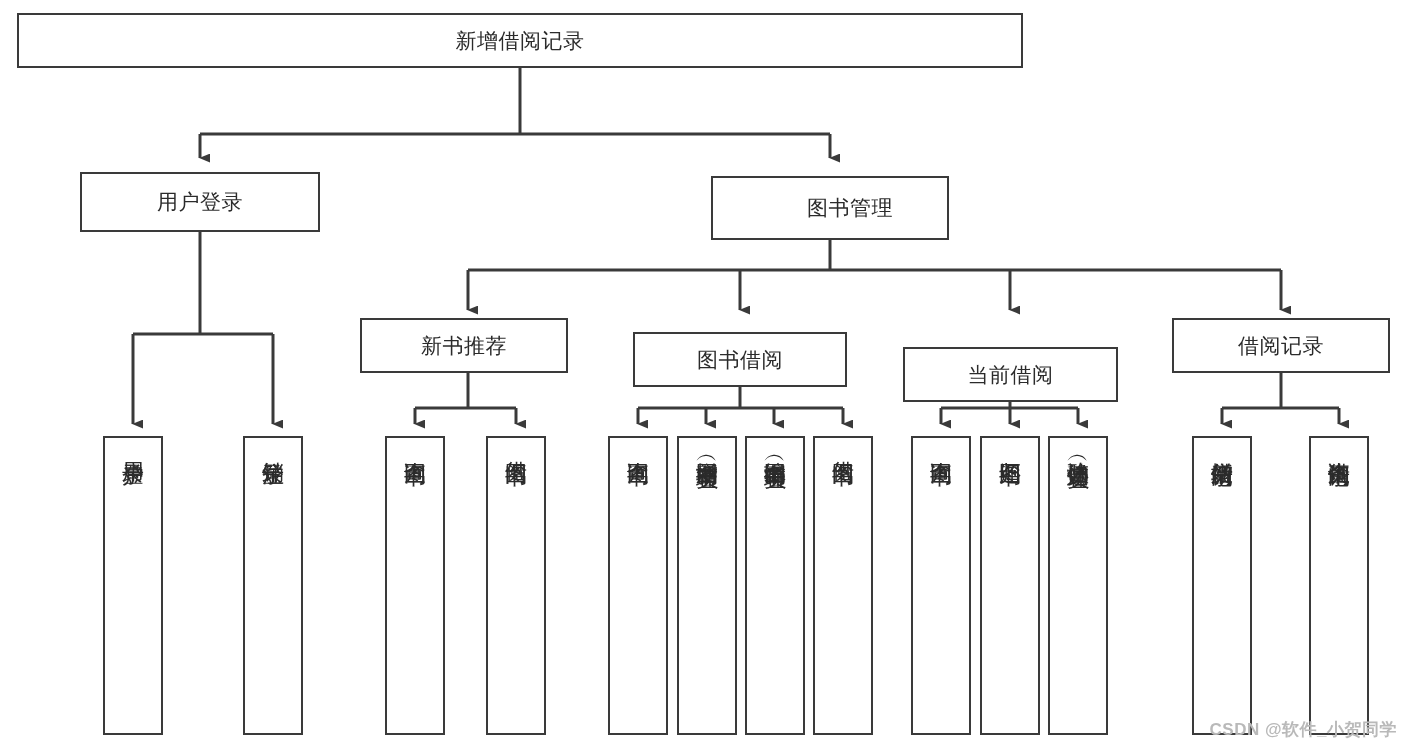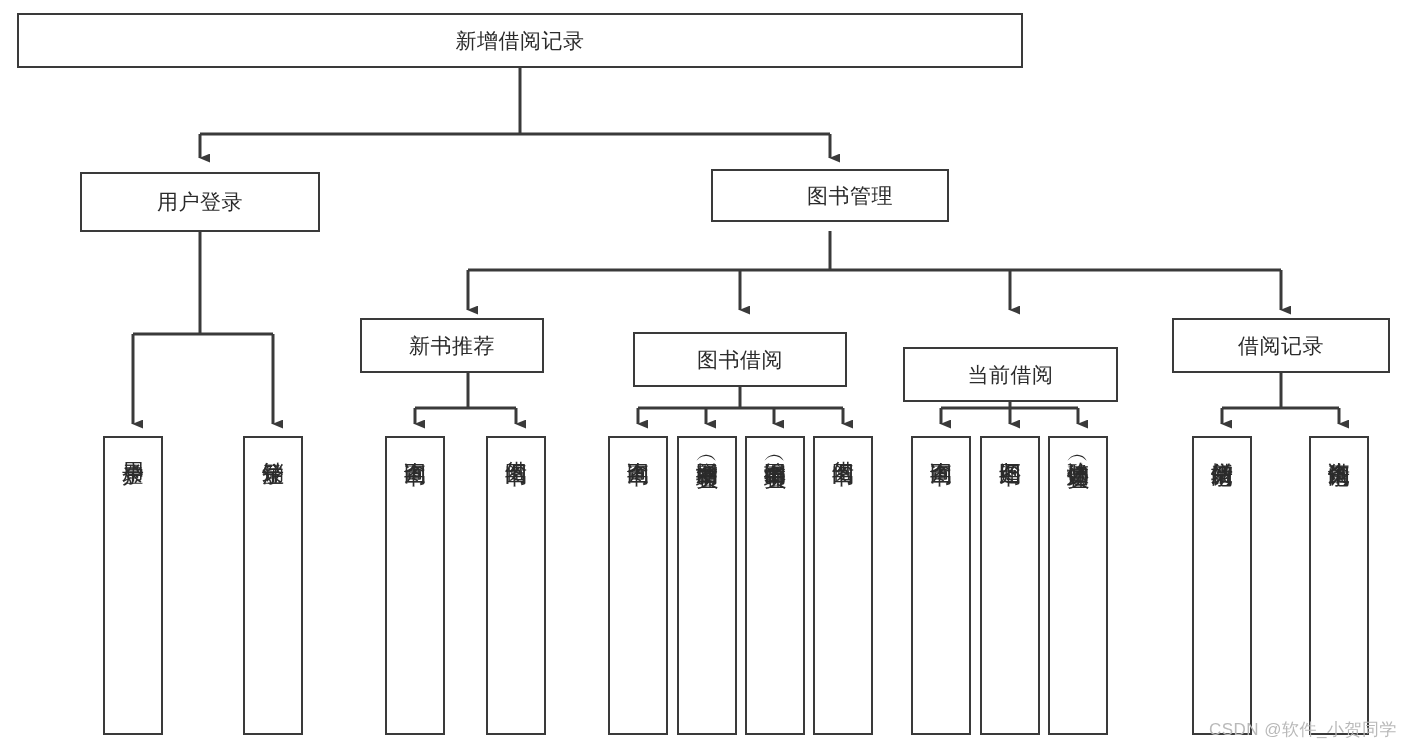--- a/index.html
+++ b/index.html
@@ -62,20 +62,21 @@
     text-align: left;
   }
   .watermark {
     position: absolute;
     right: 8px;
     bottom: 6px;
     font-size: 17px;
     color: #b9b9b9;
     white-space: nowrap;
     letter-spacing: 0.5px;
+    font-weight: bold;
   }
 </style>
 </head>
 <body>
 
 <div id="diagram-root">
 
   <svg class="connector-layer" viewBox="0 0 1405 747">
     <defs>
       <marker id="arrowhead" markerWidth="9" markerHeight="11" refX="4.5" refY="10.2" orient="auto" markerUnits="userSpaceOnUse">
@@ -128,25 +129,25 @@
   </svg>
 
   <div class="node-box" style="left:17px; top:13px; width:1006px; height:55px;">
     <span class="node-label-h">新增借阅记录</span>
   </div>
 
   <div class="node-box" style="left:80px; top:172px; width:240px; height:60px;">
     <span class="node-label-h">用户登录</span>
   </div>
 
-  <div class="node-box" style="left:711px; top:169px; width:238px; height:53px;padding-left:40px;">
+  <div class="node-box" style="left:711px; top:176px; width:238px; height:64px;padding-left:40px;">
     <span class="node-label-h">图书管理</span>
   </div>
 
-  <div class="node-box" style="left:360px; top:318px; width:184px; height:55px;justify-content:center;">
+  <div class="node-box" style="left:360px; top:318px; width:208px; height:55px;justify-content:center;">
     <span class="node-label-h">新书推荐</span>
   </div>
 
   <div class="node-box" style="left:633px; top:318px; width:214px; height:55px;margin-top:14px;">
     <span class="node-label-h">图书借阅</span>
   </div>
 
   <div class="node-box" style="left:903px; top:318px; width:215px; height:55px;margin-top:29px;">
     <span class="node-label-h">当前借阅</span>
   </div>

